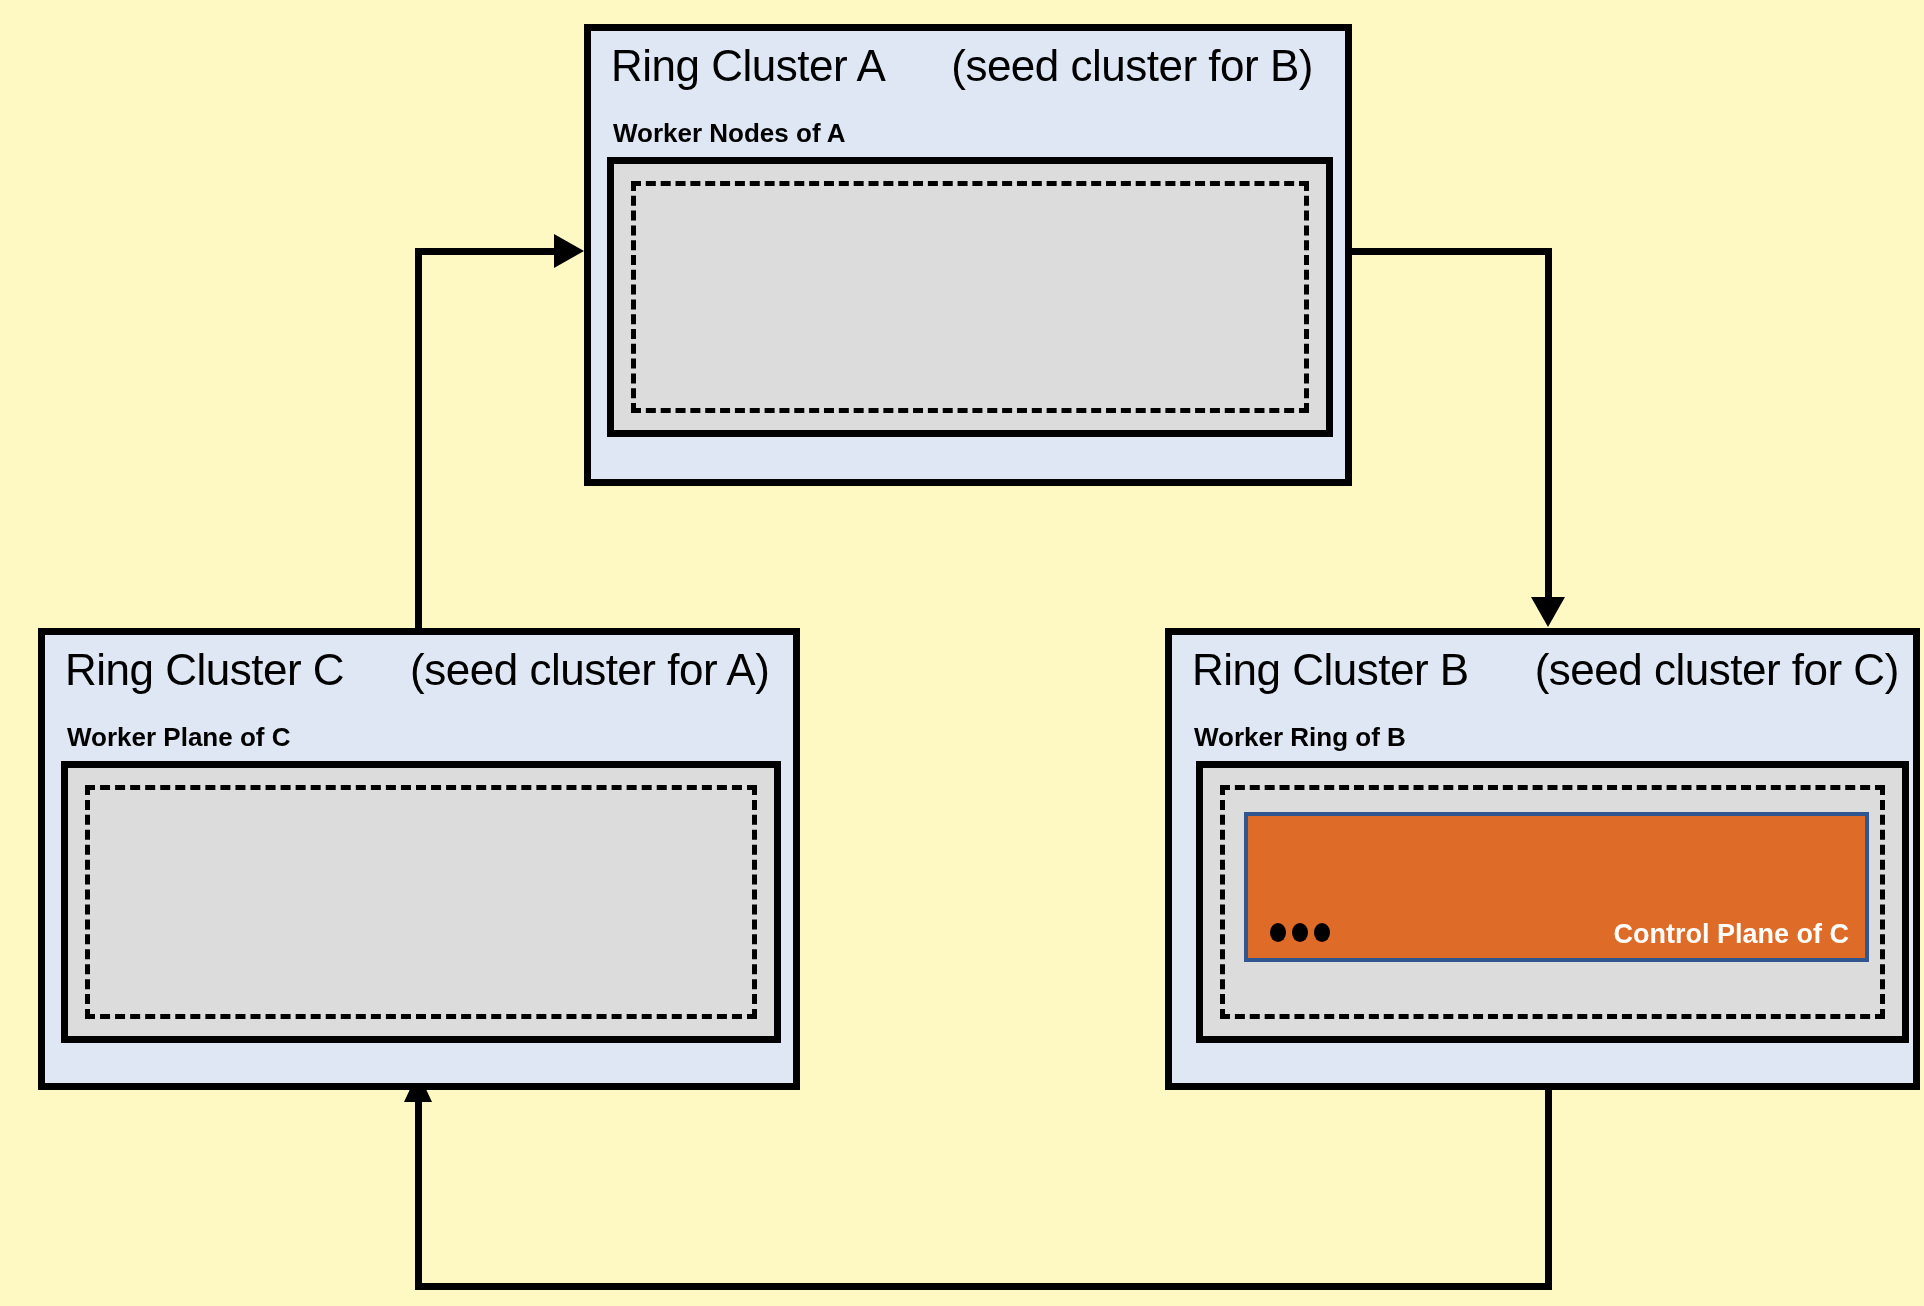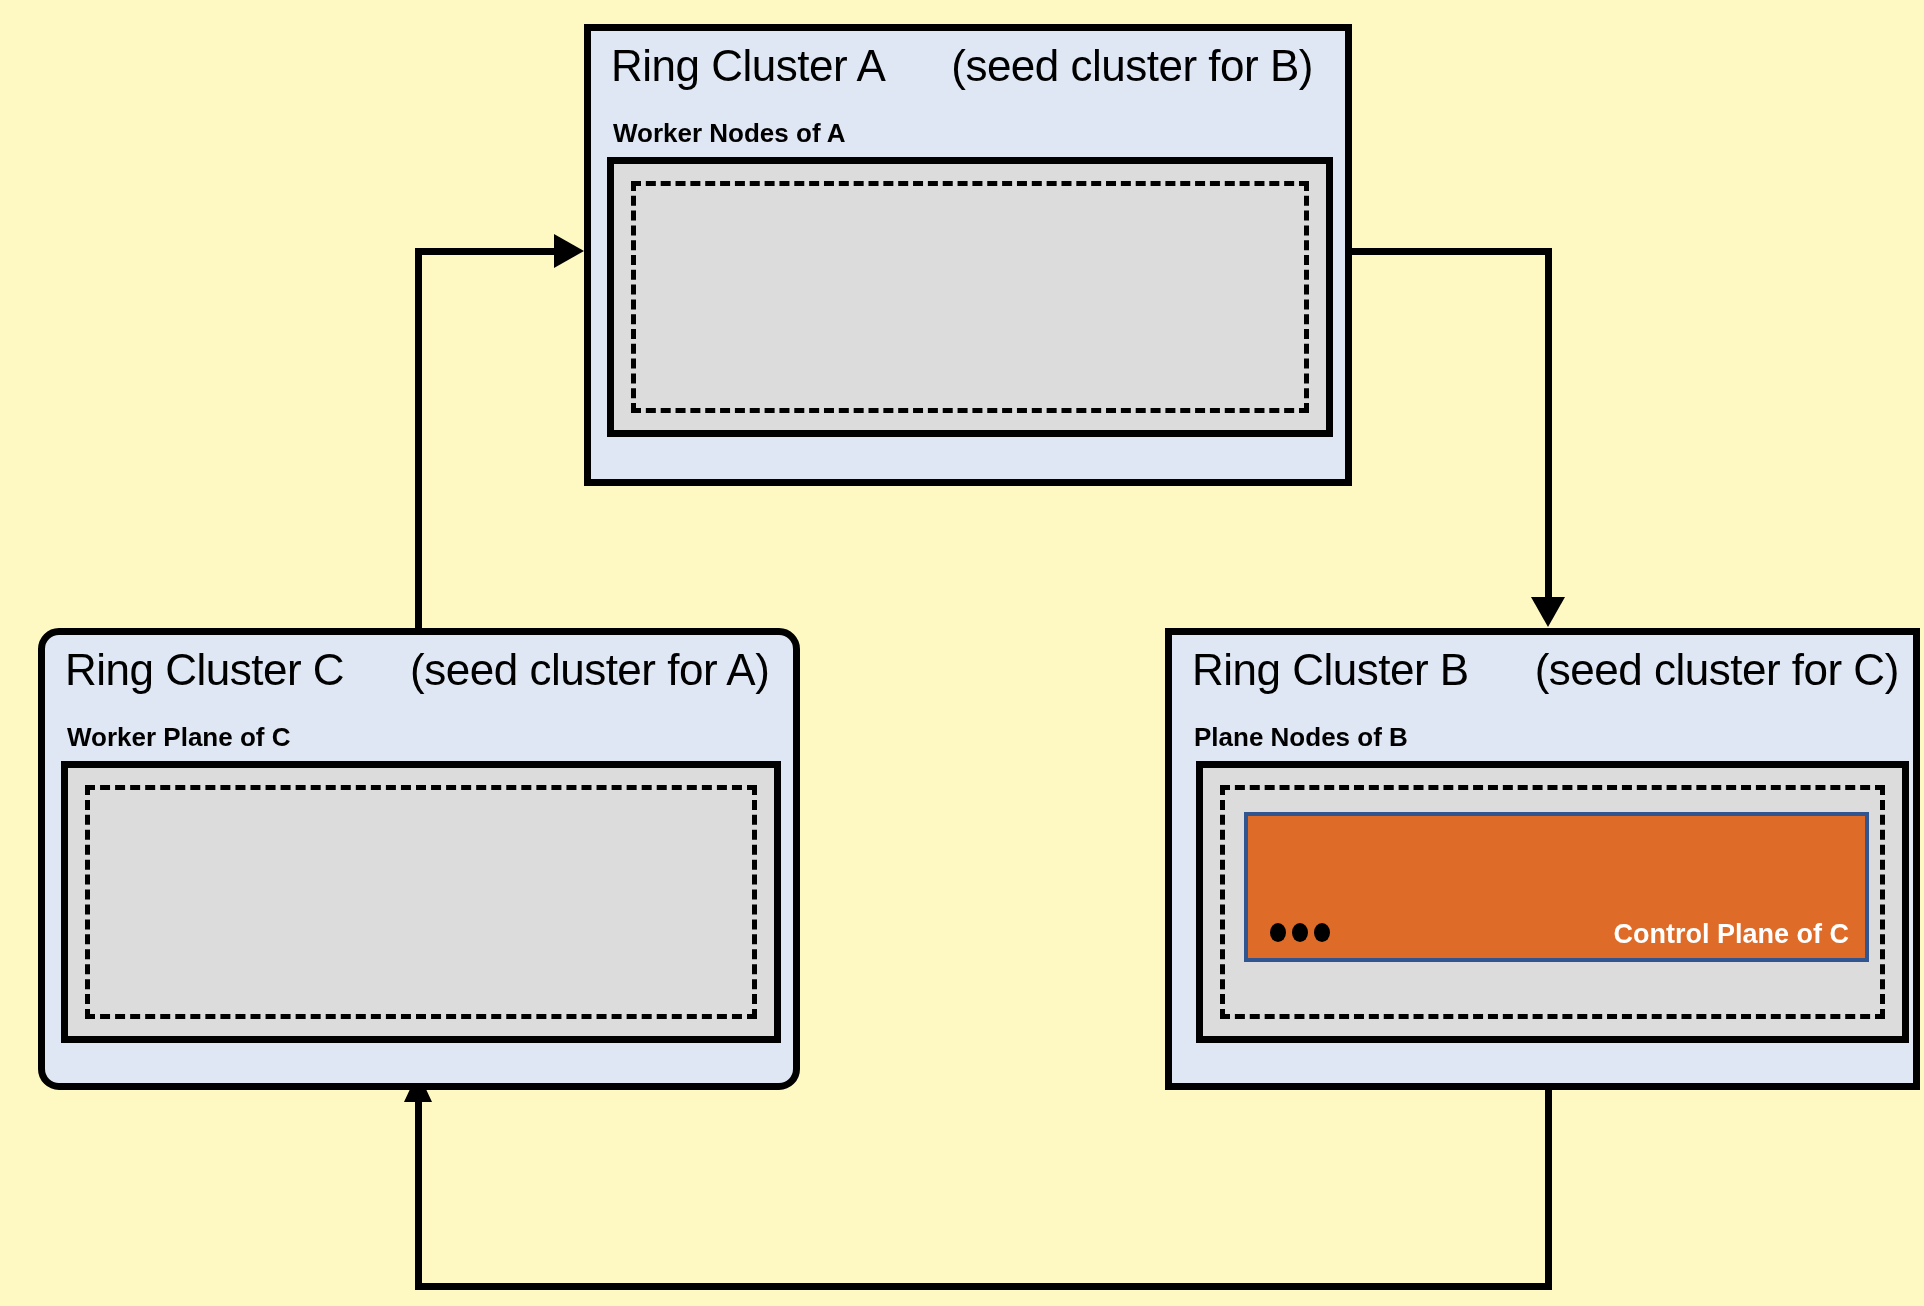--- a/index.html
+++ b/index.html
@@ -148,36 +148,36 @@
     <div class="cluster-title">
       <span>Ring Cluster A</span><span class="seed">(seed cluster for B)</span>
     </div>
     <div class="worker-label">Worker Nodes of A</div>
 
     <div class="worker-box" style="left:16px; top:126px; width:726px; height:280px;">
       <div class="dashed-box" style="left:17px; top:17px; right:17px; bottom:17px;"></div>
     </div>
   </div>
 
-  <div class="cluster" style="left:38px; top:628px; width:762px; height:462px;border-radius:21px;">
+  <div class="cluster" style="left:38px; top:628px; width:762px; height:462px;">
     <div class="cluster-title">
       <span>Ring Cluster C</span><span class="seed">(seed cluster for A)</span>
     </div>
     <div class="worker-label">Worker Plane of C</div>
 
     <div class="worker-box" style="left:16px; top:126px; width:720px; height:282px;">
       <div class="dashed-box" style="left:17px; top:17px; right:17px; bottom:17px;"></div>
     </div>
   </div>
 
   <div class="cluster" style="left:1165px; top:628px; width:755px; height:462px;">
     <div class="cluster-title">
       <span>Ring Cluster B</span><span class="seed">(seed cluster for C)</span>
     </div>
-    <div class="worker-label">Plane Nodes of B</div>
+    <div class="worker-label">Worker Ring of B</div>
 
     <div class="worker-box" style="left:24px; top:126px; width:713px; height:282px;">
       <div class="dashed-box" style="left:17px; top:17px; right:17px; bottom:17px;"></div>
       <div class="control-plane" style="left:41px; top:44px; width:625px; height:150px;">
         <div class="cp-dots">
           <i></i>
             <i></i>
             <i></i>
         </div>
         <div class="cp-label">Control Plane of C</div>

